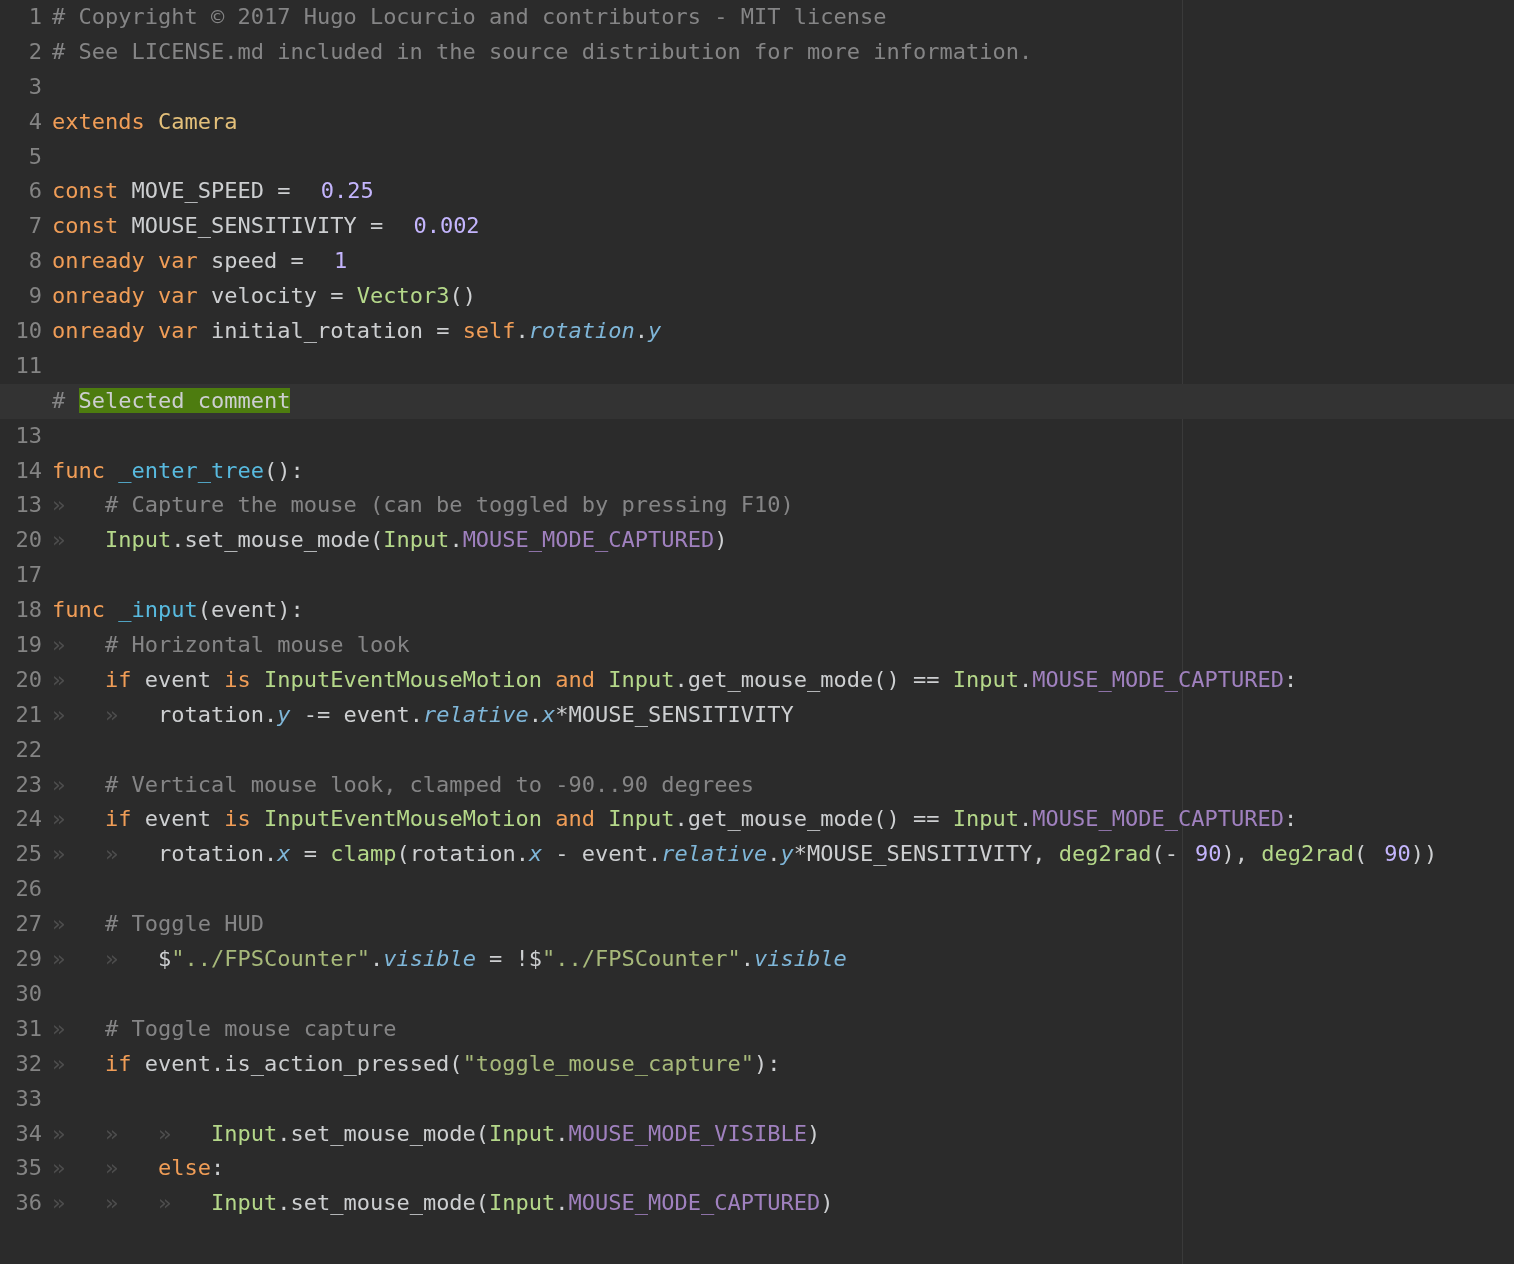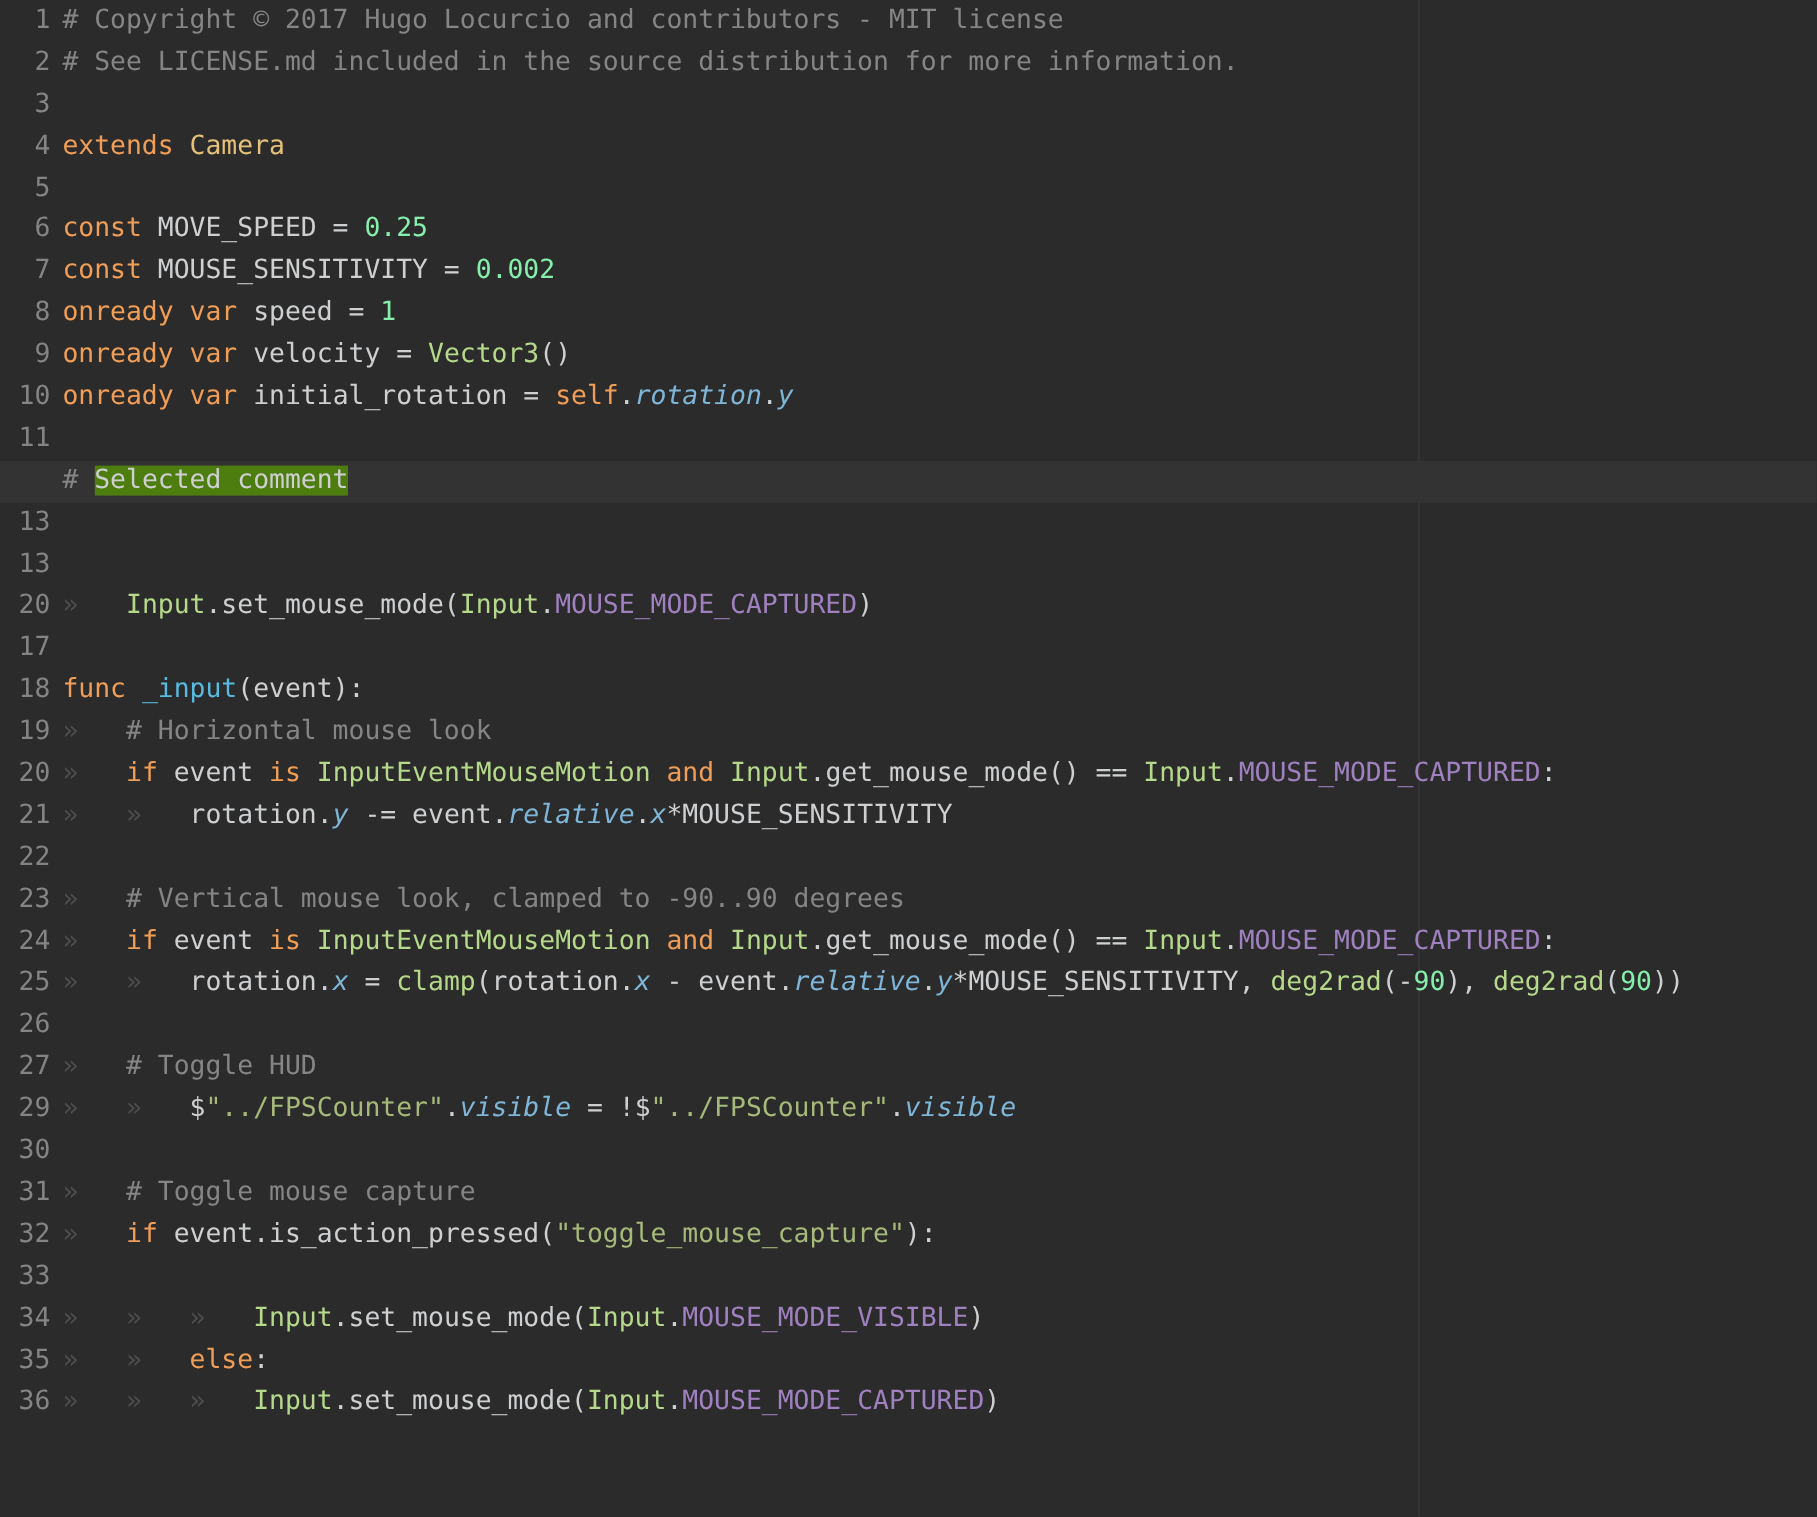--- a/index.html
+++ b/index.html
@@ -61,21 +61,21 @@
   }
   
   .c-comment { color: #858586; font-style: normal; }
   .c-keyword { color: #f09d57; }           
   .c-keyword2 { color: #f09d57; }
   .c-type    { color: #b5d88a; }           
   .c-func    { color: #b5d88a; }           
   .c-builtin { color: #58badf; }           
   .c-attr    { color: #7fb6d8; font-style: italic; }           
   .c-const   { color: #a081bf; }           
-  .c-number  { color: #86efac; }
+  .c-number  { color: #c4b5fd; margin-left: 17px; }
   .c-string  { color: #a7b97a; }
   .c-op      { color: #cdcfd1; }
   .c-ws      { color: #4d4d4d; }
   .c-yellow  { color: #e4c07a; text-align: right; }
 </style>
 </head>
 <body>
 
 <div class="editor">
   <div class="ruler"></div>
@@ -86,21 +86,22 @@
       <div class="row"><div class="ln">4</div><div class="code"><span class="c-keyword">extends</span><span class="c-op"> </span><span class="c-yellow">Camera</span></div></div>
       <div class="row"><div class="ln">5</div><div class="code"></div></div>
       <div class="row"><div class="ln">6</div><div class="code"><span class="c-keyword">const</span><span class="c-op"> MOVE_SPEED = </span><span class="c-number">0.25</span></div></div>
       <div class="row"><div class="ln">7</div><div class="code"><span class="c-keyword">const</span><span class="c-op"> MOUSE_SENSITIVITY = </span><span class="c-number">0.002</span></div></div>
       <div class="row"><div class="ln">8</div><div class="code"><span class="c-keyword">onready</span><span class="c-op"> </span><span class="c-keyword">var</span><span class="c-op"> speed = </span><span class="c-number">1</span></div></div>
       <div class="row"><div class="ln">9</div><div class="code"><span class="c-keyword">onready</span><span class="c-op"> </span><span class="c-keyword">var</span><span class="c-op"> velocity = </span><span class="c-type">Vector3</span><span class="c-op">()</span></div></div>
       <div class="row"><div class="ln">10</div><div class="code"><span class="c-keyword">onready</span><span class="c-op"> </span><span class="c-keyword">var</span><span class="c-op"> initial_rotation = </span><span class="c-keyword2">self</span><span class="c-op">.</span><span class="c-attr">rotation</span><span class="c-op">.</span><span class="c-attr">y</span></div></div>
       <div class="row"><div class="ln">11</div><div class="code"></div></div>
       <div class="row sel"><div class="ln"></div><div class="code"><span class="c-comment"># </span><span class="selection">Selected comment</span></div></div>
       <div class="row"><div class="ln">13</div><div class="code"></div></div>
-      <div class="row"><div class="ln">13</div></div>
+      <div class="row"><div class="ln">14</div><div class="code"><span class="c-keyword">func</span><span class="c-op"> </span><span class="c-builtin">_enter_tree</span><span class="c-op">():</span></div></div>
+      <div class="row"><div class="ln">13</div><div class="code"><span class="c-ws">»   </span><span class="c-comment"># Capture the mouse (can be toggled by pressing F10)</span></div></div>
       <div class="row"><div class="ln">20</div><div class="code"><span class="c-ws">»   </span><span class="c-type">Input</span><span class="c-op">.set_mouse_mode(</span><span class="c-type">Input</span><span class="c-op">.</span><span class="c-const">MOUSE_MODE_CAPTURED</span><span class="c-op">)</span></div></div>
       <div class="row"><div class="ln">17</div><div class="code"></div></div>
       <div class="row"><div class="ln">18</div><div class="code"><span class="c-keyword">func</span><span class="c-op"> </span><span class="c-builtin">_input</span><span class="c-op">(event):</span></div></div>
       <div class="row"><div class="ln">19</div><div class="code"><span class="c-ws">»   </span><span class="c-comment"># Horizontal mouse look</span></div></div>
       <div class="row"><div class="ln">20</div><div class="code"><span class="c-ws">»   </span><span class="c-keyword">if</span><span class="c-op"> event </span><span class="c-keyword">is</span><span class="c-op"> </span><span class="c-type">InputEventMouseMotion</span><span class="c-op"> </span><span class="c-keyword">and</span><span class="c-op"> </span><span class="c-type">Input</span><span class="c-op">.get_mouse_mode() == </span><span class="c-type">Input</span><span class="c-op">.</span><span class="c-const">MOUSE_MODE_CAPTURED</span><span class="c-op">:</span></div></div>
       <div class="row"><div class="ln">21</div><div class="code"><span class="c-ws">»   »   </span><span class="c-op">rotation.</span><span class="c-attr">y</span><span class="c-op"> -= event.</span><span class="c-attr">relative</span><span class="c-op">.</span><span class="c-attr">x</span><span class="c-op">*MOUSE_SENSITIVITY</span></div></div>
       <div class="row"><div class="ln">22</div><div class="code"></div></div>
       <div class="row"><div class="ln">23</div><div class="code"><span class="c-ws">»   </span><span class="c-comment"># Vertical mouse look, clamped to -90..90 degrees</span></div></div>
       <div class="row"><div class="ln">24</div><div class="code"><span class="c-ws">»   </span><span class="c-keyword">if</span><span class="c-op"> event </span><span class="c-keyword">is</span><span class="c-op"> </span><span class="c-type">InputEventMouseMotion</span><span class="c-op"> </span><span class="c-keyword">and</span><span class="c-op"> </span><span class="c-type">Input</span><span class="c-op">.get_mouse_mode() == </span><span class="c-type">Input</span><span class="c-op">.</span><span class="c-const">MOUSE_MODE_CAPTURED</span><span class="c-op">:</span></div></div>
       <div class="row"><div class="ln">25</div><div class="code"><span class="c-ws">»   »   </span><span class="c-op">rotation.</span><span class="c-attr">x</span><span class="c-op"> = </span><span class="c-func">clamp</span><span class="c-op">(rotation.</span><span class="c-attr">x</span><span class="c-op"> - event.</span><span class="c-attr">relative</span><span class="c-op">.</span><span class="c-attr">y</span><span class="c-op">*MOUSE_SENSITIVITY, </span><span class="c-func">deg2rad</span><span class="c-op">(-</span><span class="c-number">90</span><span class="c-op">), </span><span class="c-func">deg2rad</span><span class="c-op">(</span><span class="c-number">90</span><span class="c-op">))</span></div></div>

